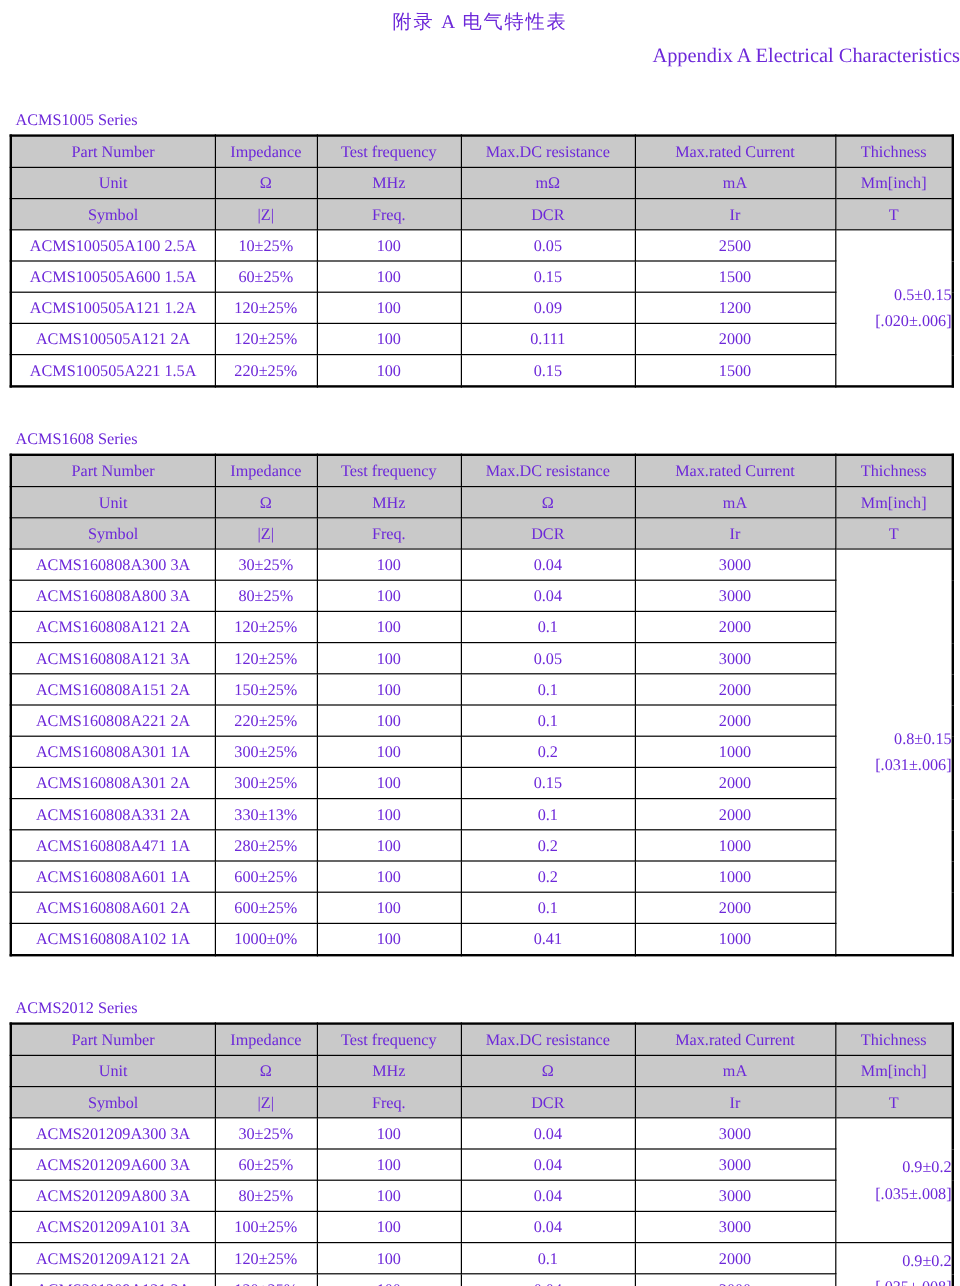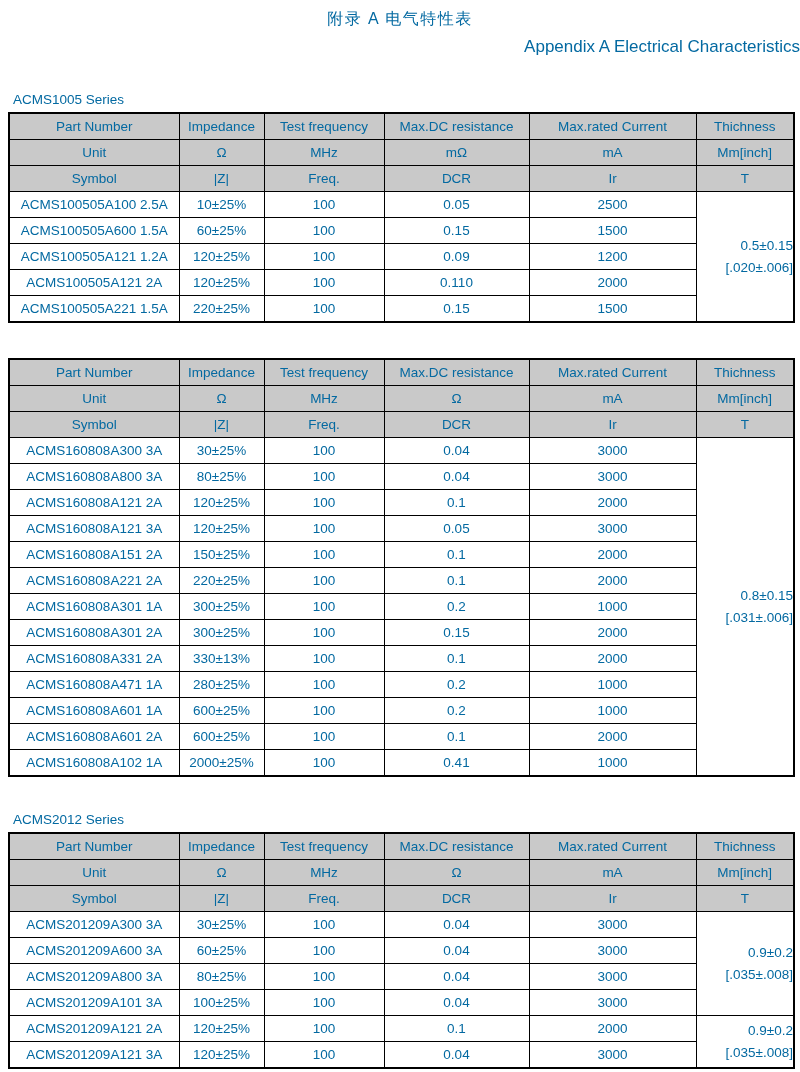--- a/index.html
+++ b/index.html
@@ -1,22 +1,22 @@
 <!DOCTYPE html>
 <html style="--header-bg: #c9c9c9;"><head>
 <meta charset="utf-8">
 <style>
   html,body{margin:0;padding:0;background:#ffffff;}
   .page{
     position:relative;
     width:800px;height:1072px;
     overflow:hidden;
     background:#ffffff;
-    color:#0369a1;
-    font-family:Liberation Sans, sans-serif;
+    color:#6d28d9;
+    font-family:Liberation Serif, serif;
   }
   .title-cn{
     text-align:center;
     padding-top:9px;
     font-size:16px;
     letter-spacing:1.5px;
     line-height:20px;
   }
   .title-en{
     text-align:right;
@@ -129,34 +129,35 @@
               <td class="pn">ACMS100505A121 1.2A</td>
               <td>120±25%</td>
               <td>100</td>
               <td>0.09</td>
               <td>1200</td>
             </tr>
             <tr>
               <td class="pn">ACMS100505A121 2A</td>
               <td>120±25%</td>
               <td>100</td>
-              <td>0.110</td>
+              <td>0.111</td>
               <td>2000</td>
             </tr>
             <tr>
               <td class="pn">ACMS100505A221 1.5A</td>
               <td>220±25%</td>
               <td>100</td>
               <td>0.15</td>
               <td>1500</td>
             </tr>
           </tbody>
         </table>
       </section>
       <section class="series-section">
+        <div class="series-label">ACMS1608 Series</div>
         <table class="spec-table">
           <colgroup>
             <col style="width: 170px;">
             <col style="width: 85px;">
             <col style="width: 120px;">
             <col style="width: 145px;">
             <col style="width: 167px;">
             <col style="width: 98px;">
           </colgroup>
           <tbody>
@@ -267,21 +268,21 @@
             </tr>
             <tr>
               <td class="pn">ACMS160808A601 2A</td>
               <td>600±25%</td>
               <td>100</td>
               <td>0.1</td>
               <td>2000</td>
             </tr>
             <tr>
               <td class="pn">ACMS160808A102 1A</td>
-              <td>2000±25%</td>
+              <td>1000±0%</td>
               <td>100</td>
               <td>0.41</td>
               <td>1000</td>
             </tr>
           </tbody>
         </table>
       </section>
       <section class="series-section">
         <div class="series-label">ACMS2012 Series</div>
         <table class="spec-table">

